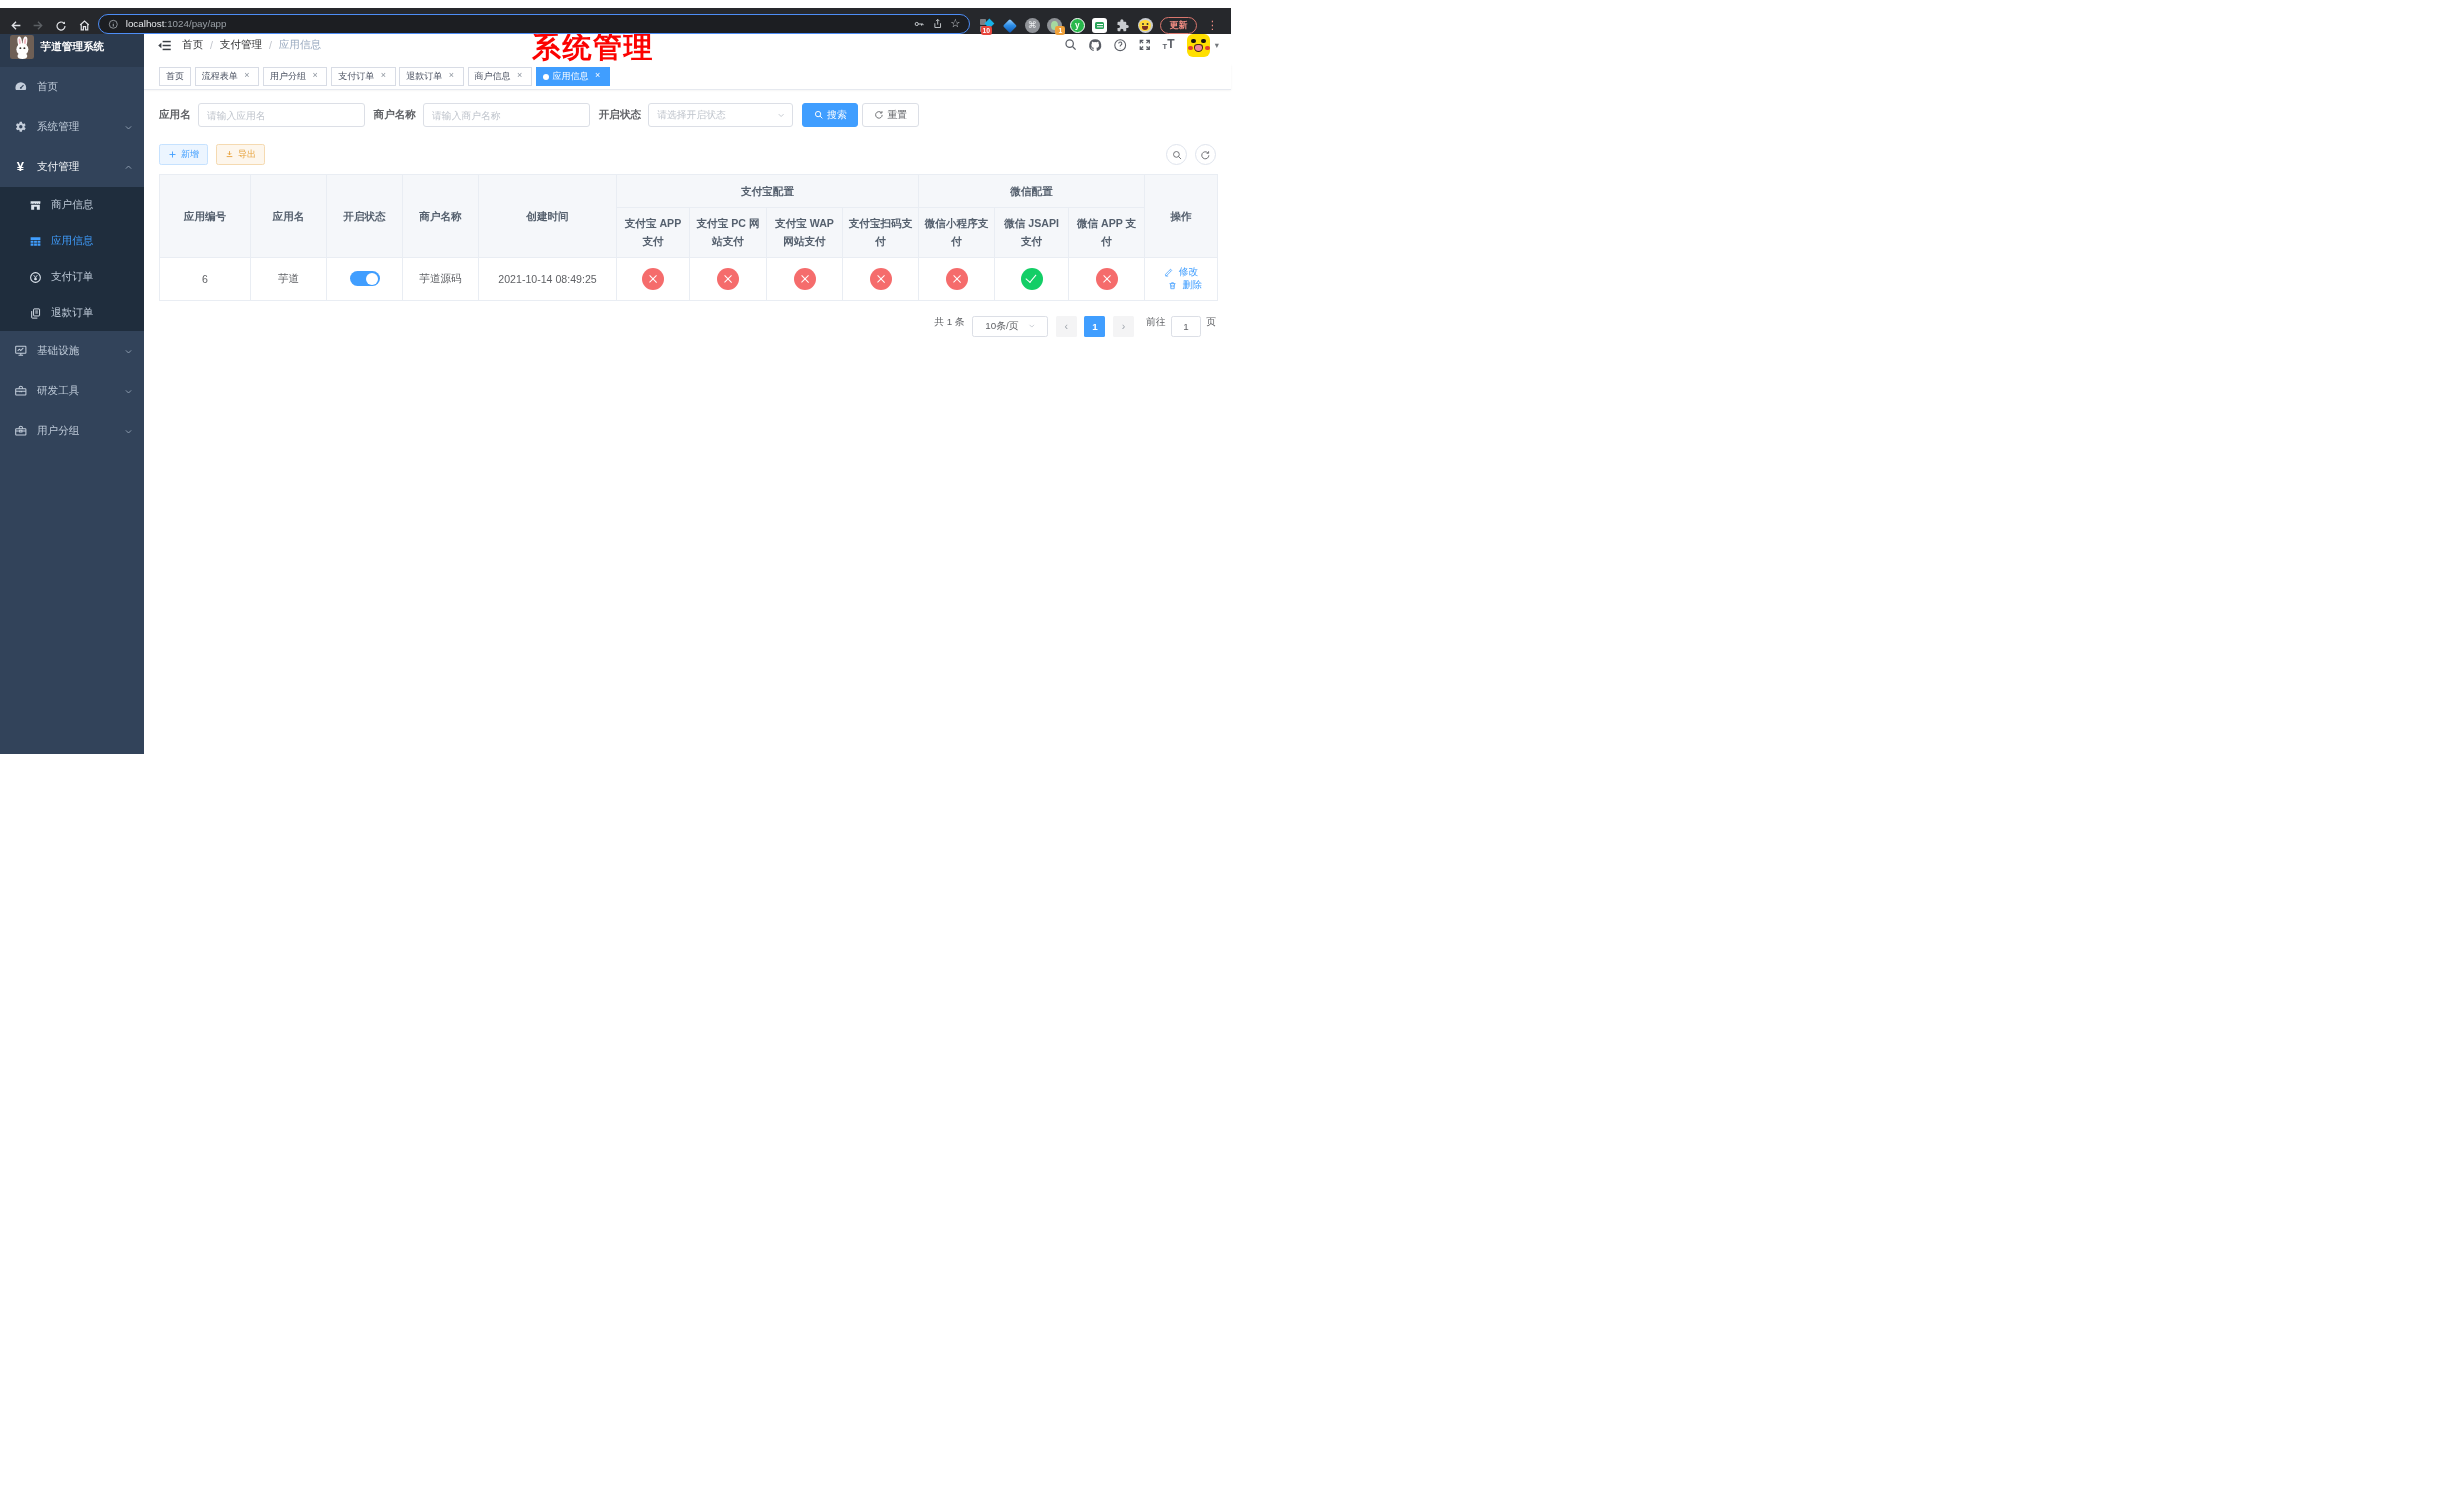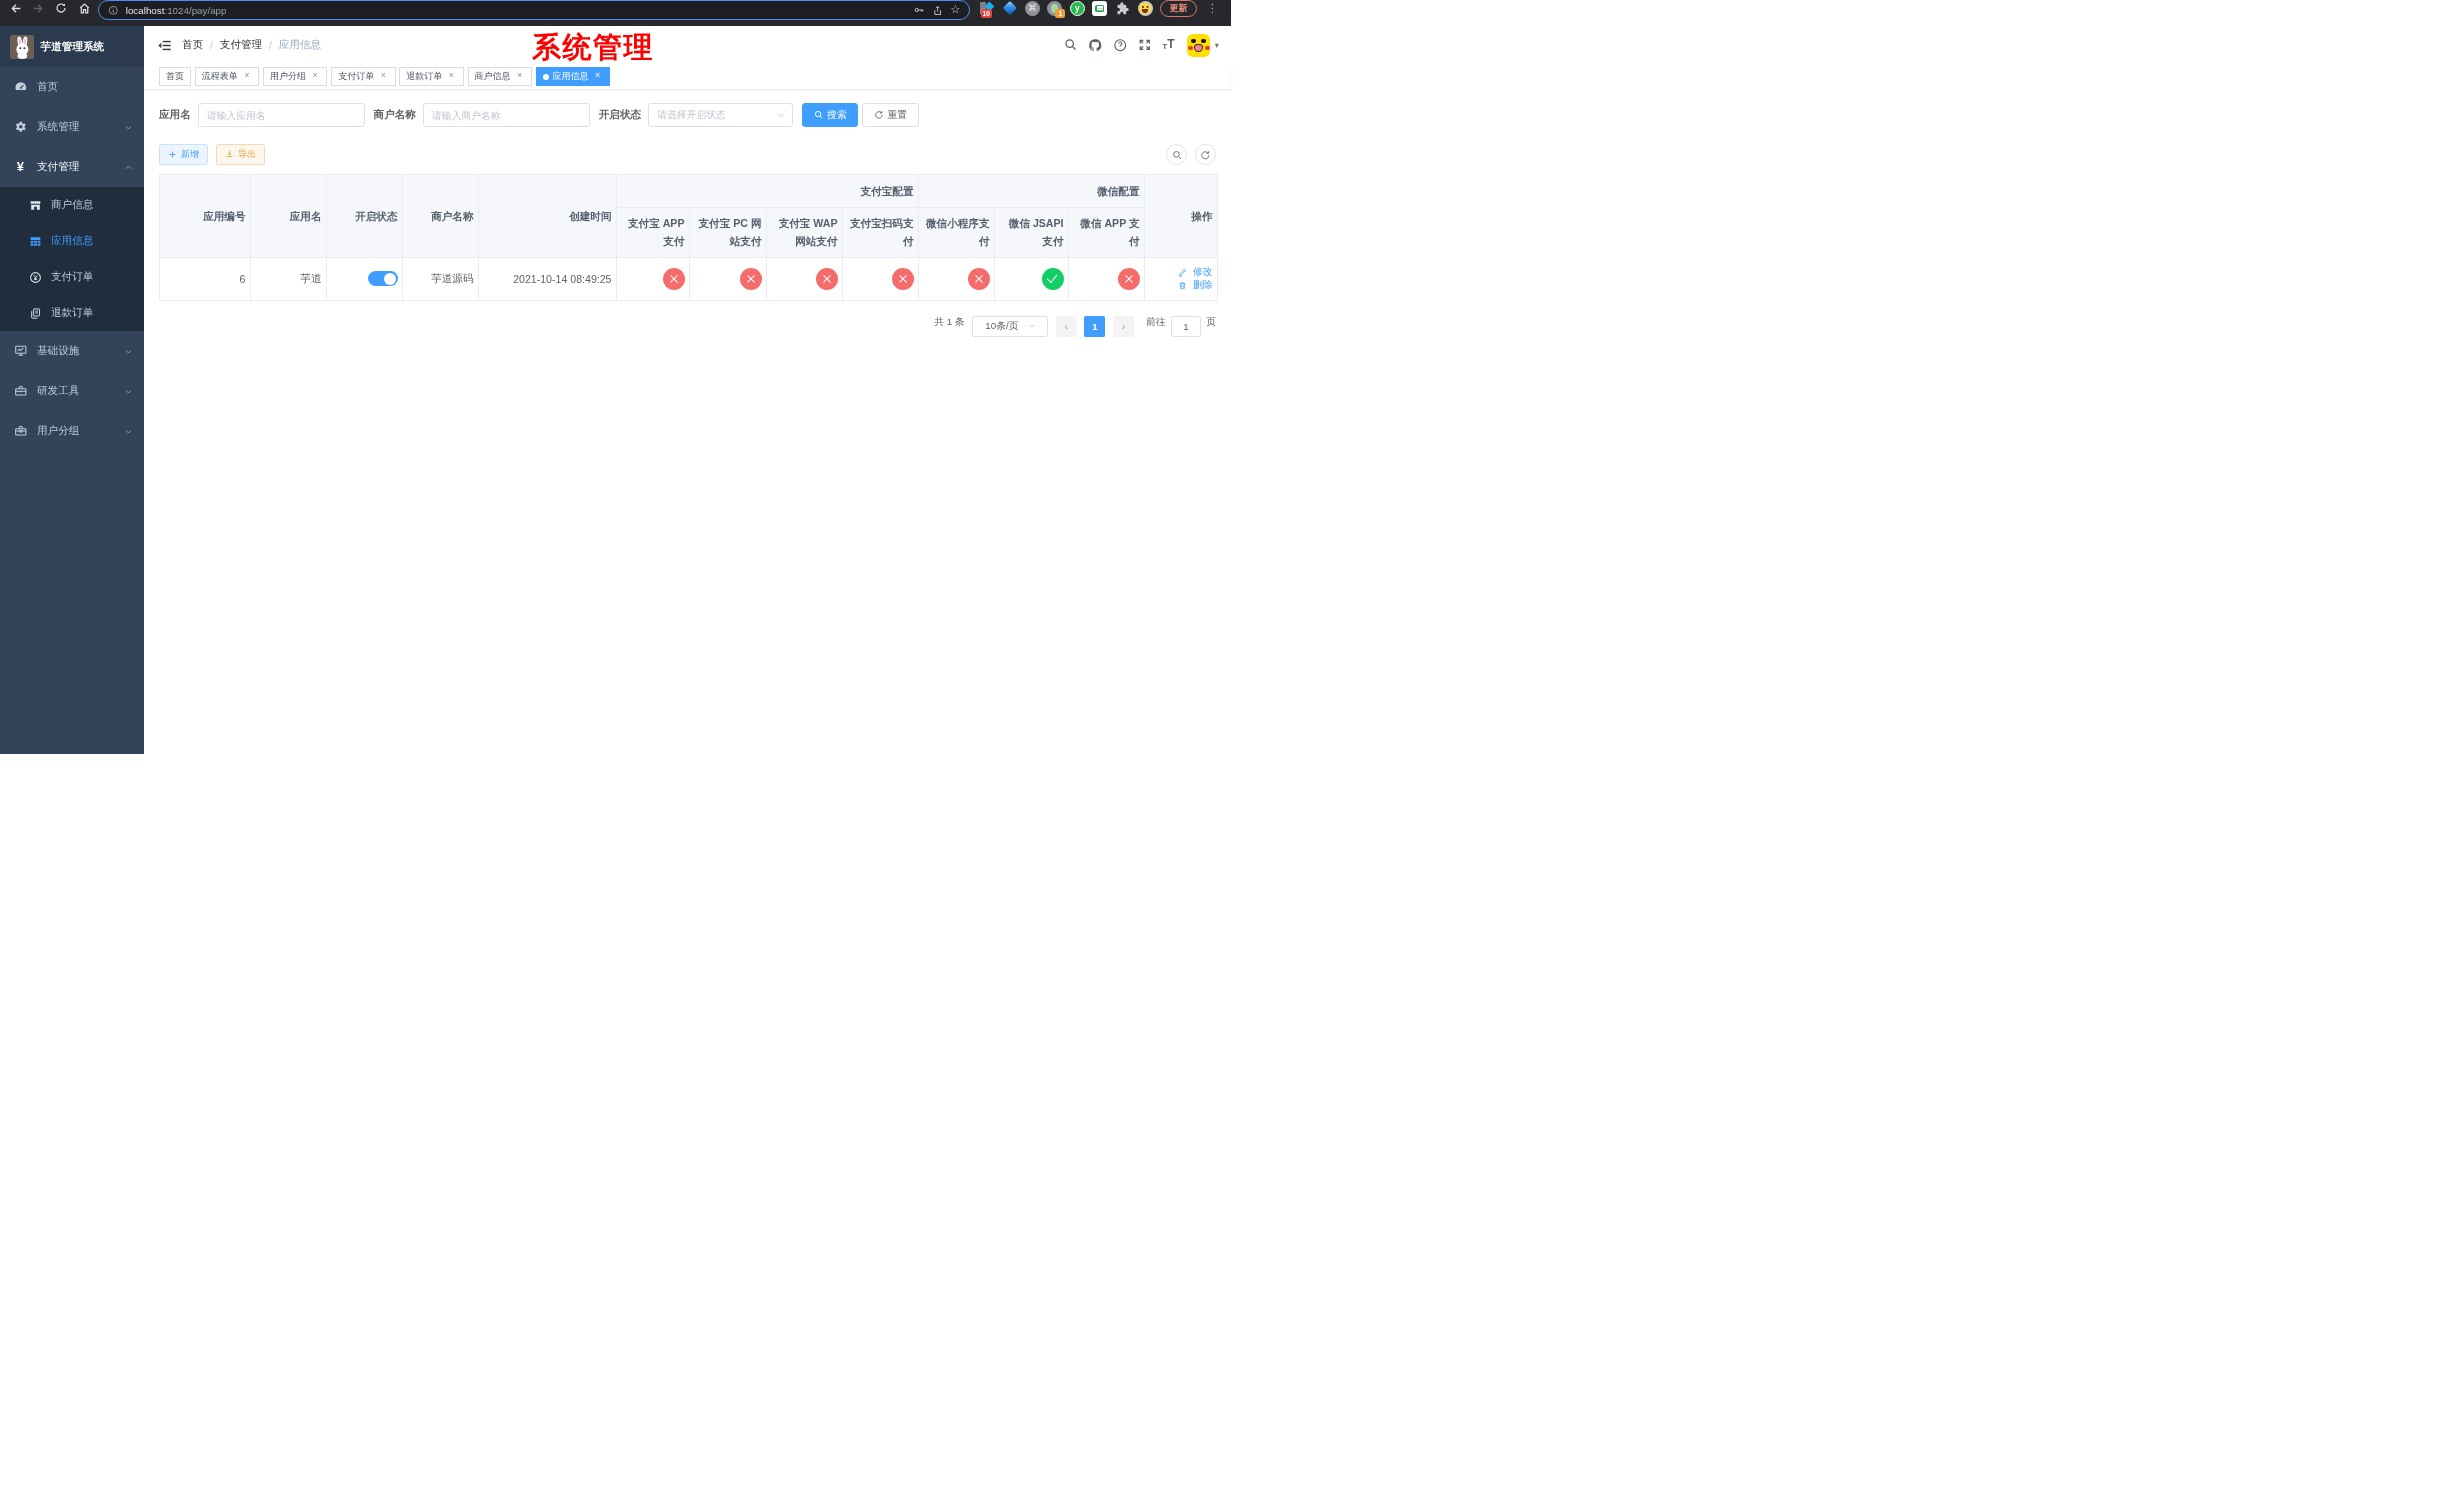--- a/index.html
+++ b/index.html
@@ -1,22 +1,22 @@
 <!DOCTYPE html>
 <html style="font-size:12px"><head>
 <meta charset="utf-8">
 <style>
   *{box-sizing:border-box;margin:0;padding:0}
   html,body{width:1231px;height:744px;overflow:hidden;background:#fff;
     font-family:"Liberation Sans","DejaVu Sans",sans-serif}
   svg{display:block}
 
   
-  .chrome{position:absolute;top:0;left:0;width:1231px;height:26px;background:#26282c;
-    display:flex;align-items:flex-start;gap:6px;padding:0 7.6px;z-index:50}
+  .chrome{position:absolute;top:8px;left:0;width:1231px;height:26px;background:#26282c;
+    display:flex;align-items:flex-end;gap:6px;padding:0 7.6px;z-index:50}
   .nav-btn{width:16.7px;height:16.7px;display:flex;align-items:center;justify-content:center;cursor:pointer}
   .url-bar{flex:1;height:20.4px;border-radius:10.6px;background:#1c1e22;border:1.5px solid #4d8df6;
     display:flex;align-items:center;gap:6.8px;padding:0 9px;min-width:0}
   .url-text{font-size:9.8px;white-space:nowrap;overflow:hidden}
   .url-host{color:#e8eaed}
   .url-path{color:#9aa0a6}
   .url-spacer{flex:1}
   .chrome-ext{display:flex;align-items:center;gap:7.6px;padding:0 3px}
   .ext{position:relative;width:15px;height:15px;cursor:pointer}
   .badge{position:absolute;min-width:9.8px;height:9px;border-radius:2.3px;font-size:6.8px;line-height:9px;
@@ -117,21 +117,21 @@
   .toolbar-row{display:flex;align-items:center;margin-bottom:8.3px}
   .btn-sm{height:21px;padding:0 8.3px;font-size:9px;border-radius:2.3px}
   .btn-plain-blue{background:#ecf5ff;border-color:#c6e2ff;color:#409eff}
   .btn-plain-orange{background:#fdf6ec;border-color:#f5dab1;color:#e6a23c;margin-left:7.6px}
   .toolbar-right{margin-left:auto;display:flex;gap:7.6px}
   .circle-btn{width:21px;height:21px;border-radius:50%;border:0.8px solid #dfe4ed;background:#fff;
     display:flex;align-items:center;justify-content:center;color:#606266;cursor:pointer}
 
   
   table{width:1057px;border-collapse:collapse;table-layout:fixed;font-size:10.6px}
-  th,td{border:0.8px solid #e9edf3;text-align:right;vertical-align:middle}
+  th,td{border:0.8px solid #e9edf3;text-align:center;vertical-align:middle}
   th{background:#f5f7fa;color:#55606e;font-weight:bold;padding:4.5px 4.5px;line-height:18px}
   th.group{height:33px}
   tr.subhead th{height:50px}
   td{color:#606266;height:43px;background:#fff;padding:3px 4.5px}
   .cell-icon{width:22px;height:22px;border-radius:50%;display:inline-block;position:relative;vertical-align:middle}
   .cell-icon.no{background:#f56c6c}
   .cell-icon.ok{background:#13ce66}
   .cell-icon.no::before,.cell-icon.no::after{content:"";position:absolute;left:50%;top:50%;width:9.8px;height:1.2px;
     background:#fff;transform:translate(-50%,-50%) rotate(45deg)}
   .cell-icon.no::after{transform:translate(-50%,-50%) rotate(-45deg)}

